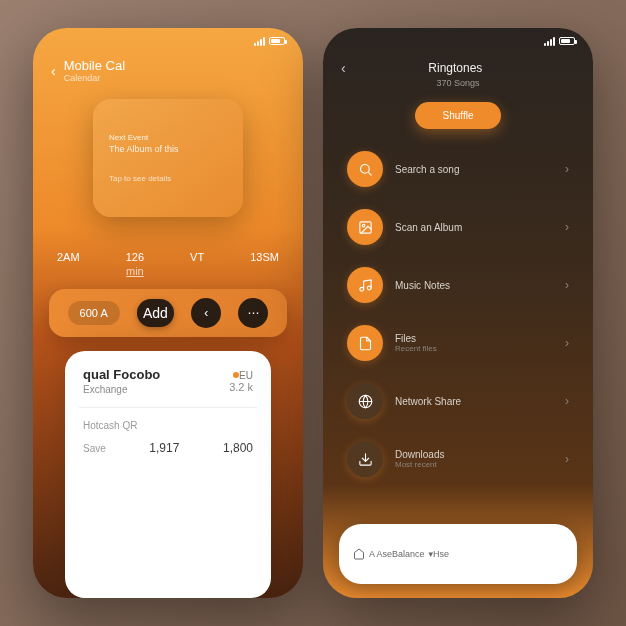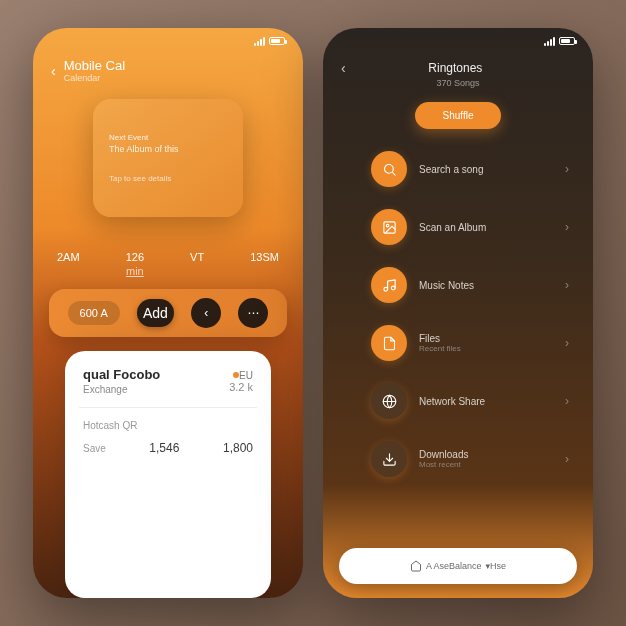--- a/index.html
+++ b/index.html
@@ -44,29 +44,29 @@
   .bc-col { display:flex; flex-direction:column; gap:4px; }
   .bc-lab { font-size:10px; color:#9a9a9a; }
   .bc-num { font-size:12px; color:#3a3a3a; font-weight:500; }
   
   .phone-right { background: linear-gradient(180deg,#2a2420 0%, #3a2a1c 40%, #5a3416 80%, #e88a2e 100%); display:flex; flex-direction:column; }
   .phone-right .status-bar { color:rgba(255,255,255,0.85); }
   .hdr2 { display:flex; align-items:center; padding: 6px 18px 2px; gap:10px; }
   .hdr2 .title { color:#eee; font-size:12px; font-weight:500; flex:1; text-align:center; margin-right:20px; }
   .sub2 { color:rgba(255,255,255,0.5); font-size:9px; text-align:center; }
   .big-pill { margin: 14px auto 10px; padding: 8px 28px; background:#ef8b2a; color:#fff; border-radius: 16px; font-size:10px; font-weight:500; width:fit-content; box-shadow:0 4px 14px rgba(239,139,42,0.4); }
-  .menu { display:flex; flex-direction:column; gap:6px; padding: 4px 18px; flex:1;margin-left:24px; }
+  .menu { display:flex; flex-direction:column; gap:6px; padding: 4px 18px; flex:1; }
   .menu-item { display:flex; align-items:center; gap:12px; padding: 8px 6px; }
   .mi-icon { width:36px; height:36px; border-radius:50%; background:#ef8b2a; display:flex; align-items:center; justify-content:center; color:#fff; flex-shrink:0; box-shadow:0 2px 8px rgba(239,139,42,0.3); }
   .mi-icon.dark { background:rgba(80,60,40,0.6); color:#d0c8c0; }
   .mi-text { flex:1; display:flex; flex-direction:column; }
   .mi-label { color:#d8d2cc; font-size:10px; }
   .mi-sub { color:#8a827a; font-size:8px; }
   .mi-chev { color:#8a827a; font-size:12px; }
-  .bottom-nav { margin: 10px 16px 14px; height: 36px; background:#fff; border-radius: 22px; display:flex; align-items:center; justify-content:center; padding: 0 14px; box-shadow:0 6px 20px rgba(0,0,0,0.3); }
+  .bottom-nav { margin: 10px 16px 14px; height: 60px; background:#fff; border-radius: 22px; display:flex; align-items:center; justify-content:flex-start; padding: 0 14px; box-shadow:0 6px 20px rgba(0,0,0,0.3); }
   .bn-item { display:flex; align-items:center; gap:4px; font-size:9px; color:#6a6a6a; }
   .bn-item svg { width:12px; height:12px; }
   .svgicon { width:15px; height:15px; stroke:#fff; fill:none; stroke-width:1.8; stroke-linecap:round; stroke-linejoin:round; }
 </style>
 </head>
 <body>
 
 <div class="phone phone-left">
   <div class="status-bar">
     <span></span>
@@ -129,21 +129,21 @@
           </span>
         <span class="bc-val">3.2 k</span>
       </div>
     </div>
     <div class="divider"></div>
     <div class="bc-col">
       <span class="bc-lab">Hotcash QR</span>
     </div>
     <div class="row" style="margin-top:10px">
       <span class="bc-lab">Save</span>
-      <span class="bc-num">1,546</span>
+      <span class="bc-num">1,917</span>
       <span class="bc-num">1,800</span>
     </div>
   </div>
 </div>
 
 <div class="phone phone-right">
   <div class="status-bar">
     <span></span>
     <div class="status-r">
       <div class="bars">

